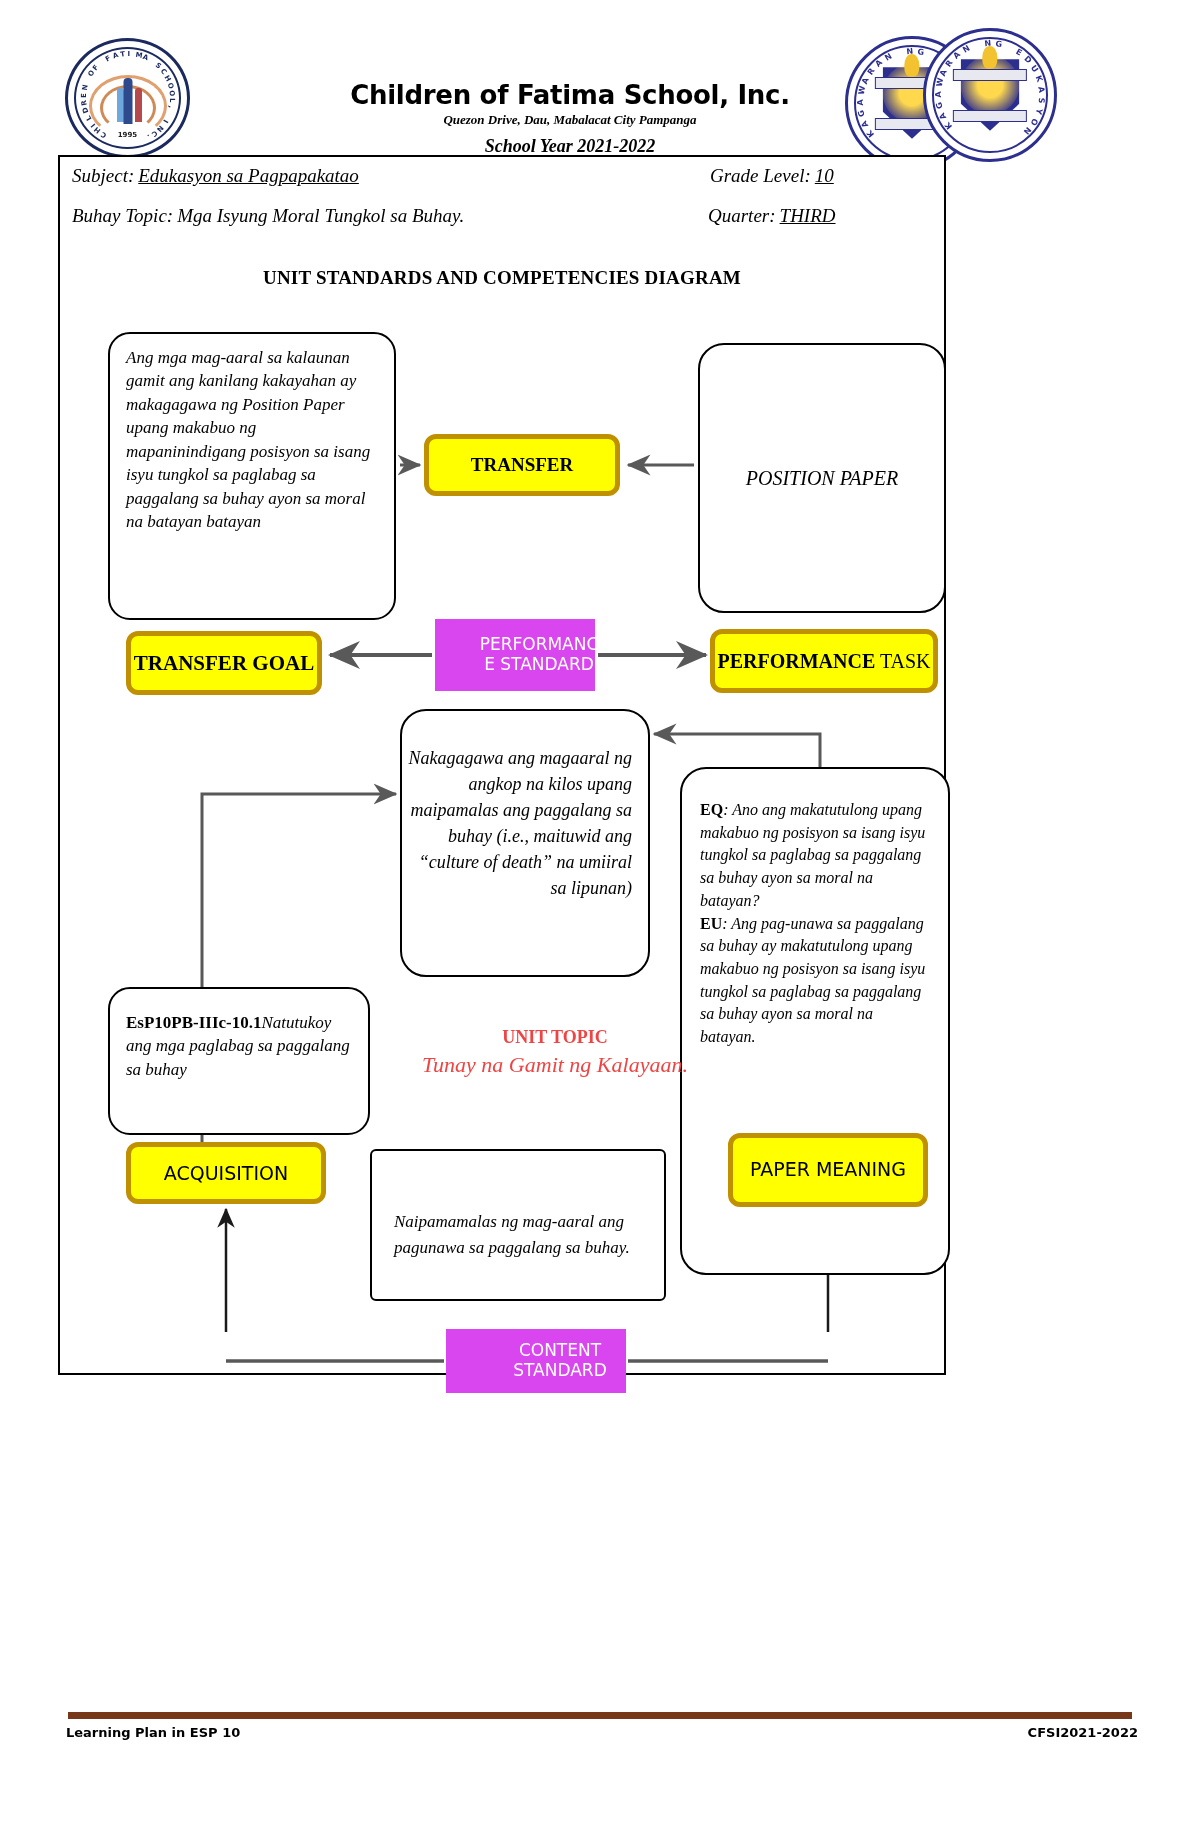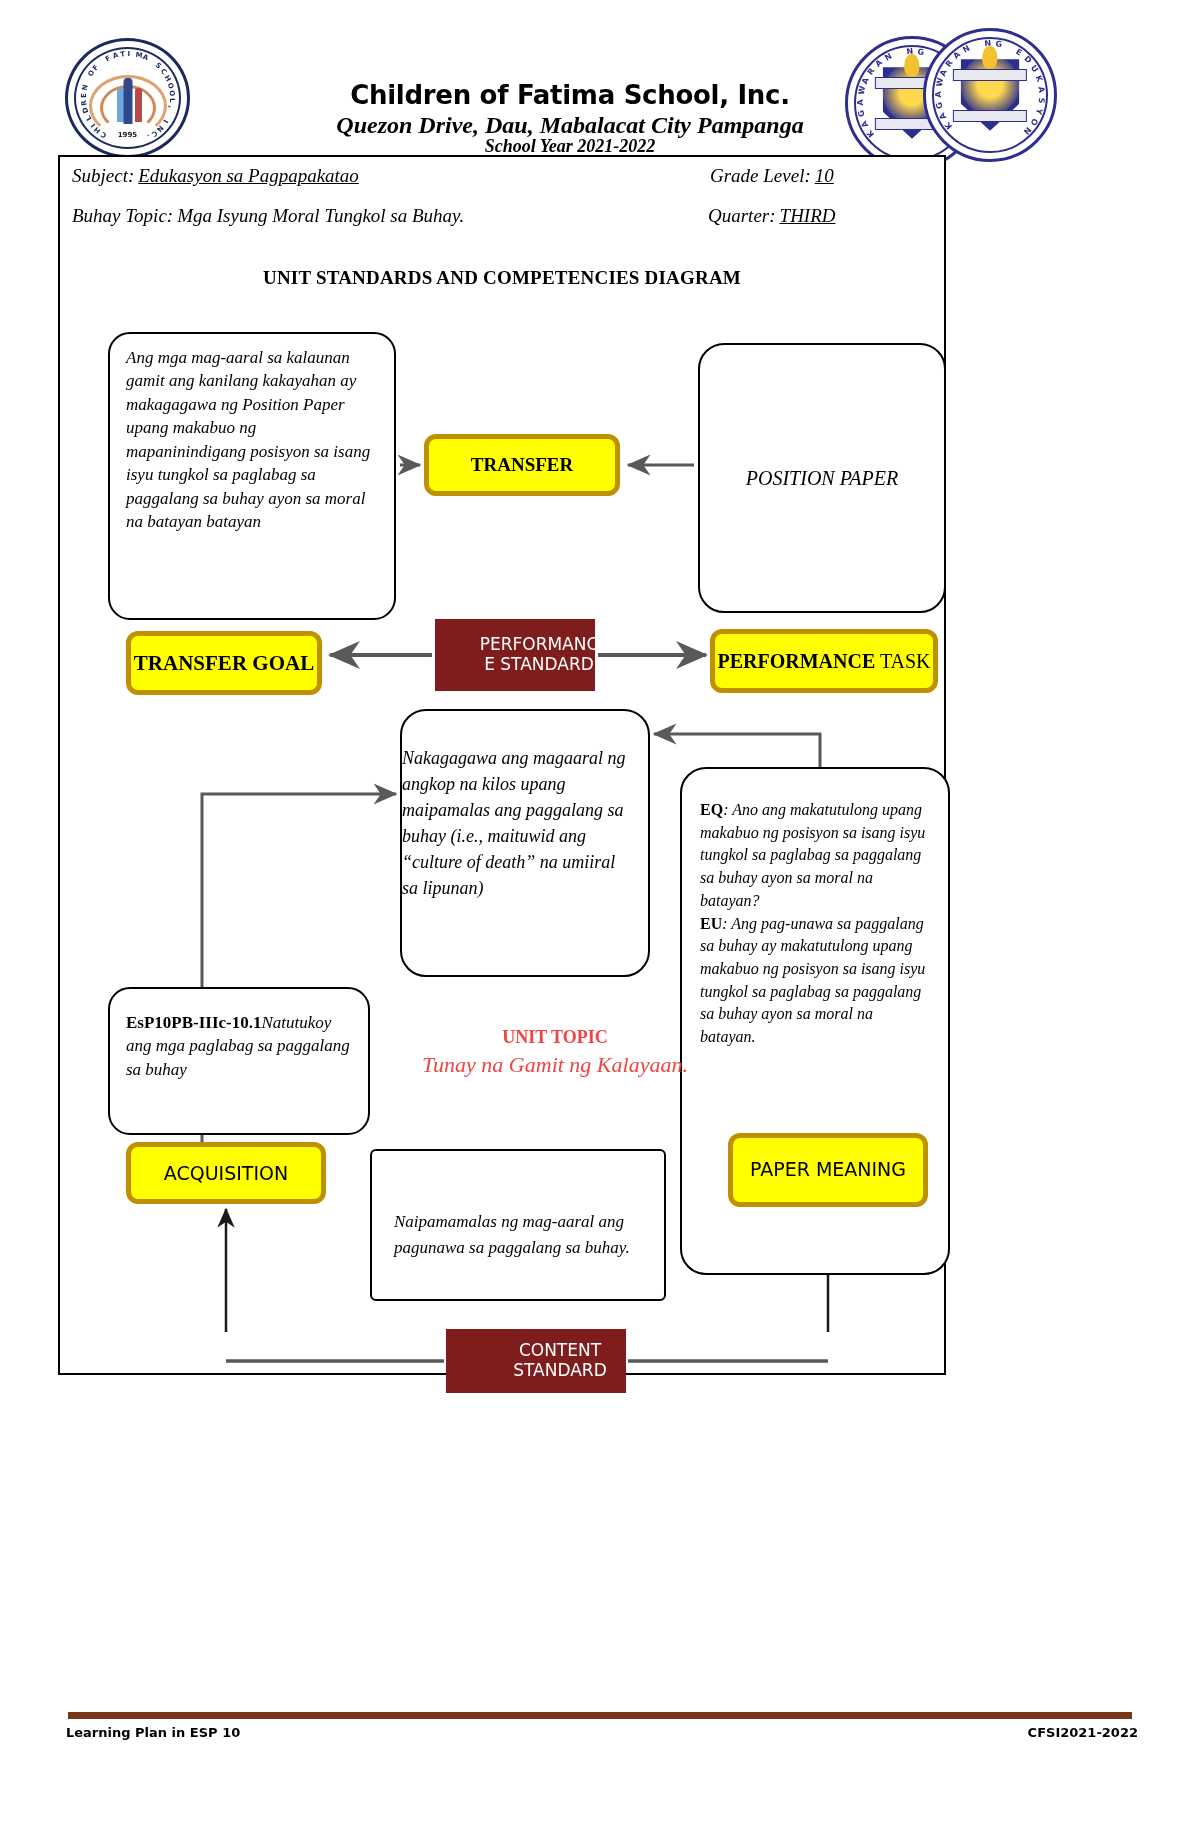--- a/index.html
+++ b/index.html
@@ -21,21 +21,21 @@
     position:absolute; left:260px; top:80px; width:620px;
     text-align:center;
     font-family:"DejaVu Sans", sans-serif;
     font-weight:bold; font-size:26px; letter-spacing:-0.3px;
     color:#000;
   }
   .school-addr {
     position:absolute; left:260px; top:112px; width:620px;
     text-align:center;
     font-family:"Liberation Serif", serif;
-    font-style:italic; font-weight:bold; font-size:24px;
+    font-style:italic; font-weight:bold; font-size:13px;
     color:#000;
   }
   .school-year {
     position:absolute; left:260px; top:136px; width:620px;
     text-align:center;
     font-family:"Liberation Serif", serif;
     font-style:italic; font-weight:bold; font-size:18px;
     color:#000;
   }
 
@@ -168,21 +168,21 @@
     position:absolute;
     background:#ffff00;
     border:5px solid #bf9000;
     border-radius:12px;
     display:flex; align-items:center; justify-content:center;
     text-align:center;
     color:#000;
   }
   .black {
     position:absolute;
-    background:#7f1d1d;
+    background:#d946ef;
     display:flex; align-items:center; justify-content:center;
     text-align:center;
     color:#fff;
     font-family:"DejaVu Sans", sans-serif;
     font-size:17px; line-height:1.15;padding-left:48px;
   }
 
   
   #box-transfer-desc { left:48px;  top:175px; width:288px; height:288px; border-radius:22px; }
   #box-transfer-desc .inner {
@@ -204,21 +204,21 @@
   }
   #btn-performance-task {
     left:650px; top:472px; width:228px; height:64px;
     font-family:"Liberation Serif", serif; font-size:20px;
   }
   #btn-performance-task b { font-weight:bold; }
   #blk-performance-standard { left:375px; top:462px; width:160px; height:72px; }
 
   #box-perf-std-desc { left:340px; top:552px; width:250px; height:268px; border-radius:26px; }
   #box-perf-std-desc .inner {
-    text-align:left; font-size:18px; line-height:1.45; padding:34px 16px 0 0;
+    text-align:right; font-size:18px; line-height:1.45; padding:34px 16px 0 0;
   }
 
   #box-eq-eu { left:620px; top:610px; width:270px; height:508px; border-radius:26px; }
   #box-eq-eu .inner { font-size:16px; line-height:1.42; padding:30px 18px 0 18px; }
   #box-eq-eu b { font-weight:bold; font-style:normal; }
 
   #box-competency { left:48px; top:830px; width:262px; height:148px; border-radius:22px; }
   #box-competency .inner { font-size:17px; line-height:1.38; padding:22px 16px; }
   #box-competency .code { font-weight:bold; font-style:normal; }
 

